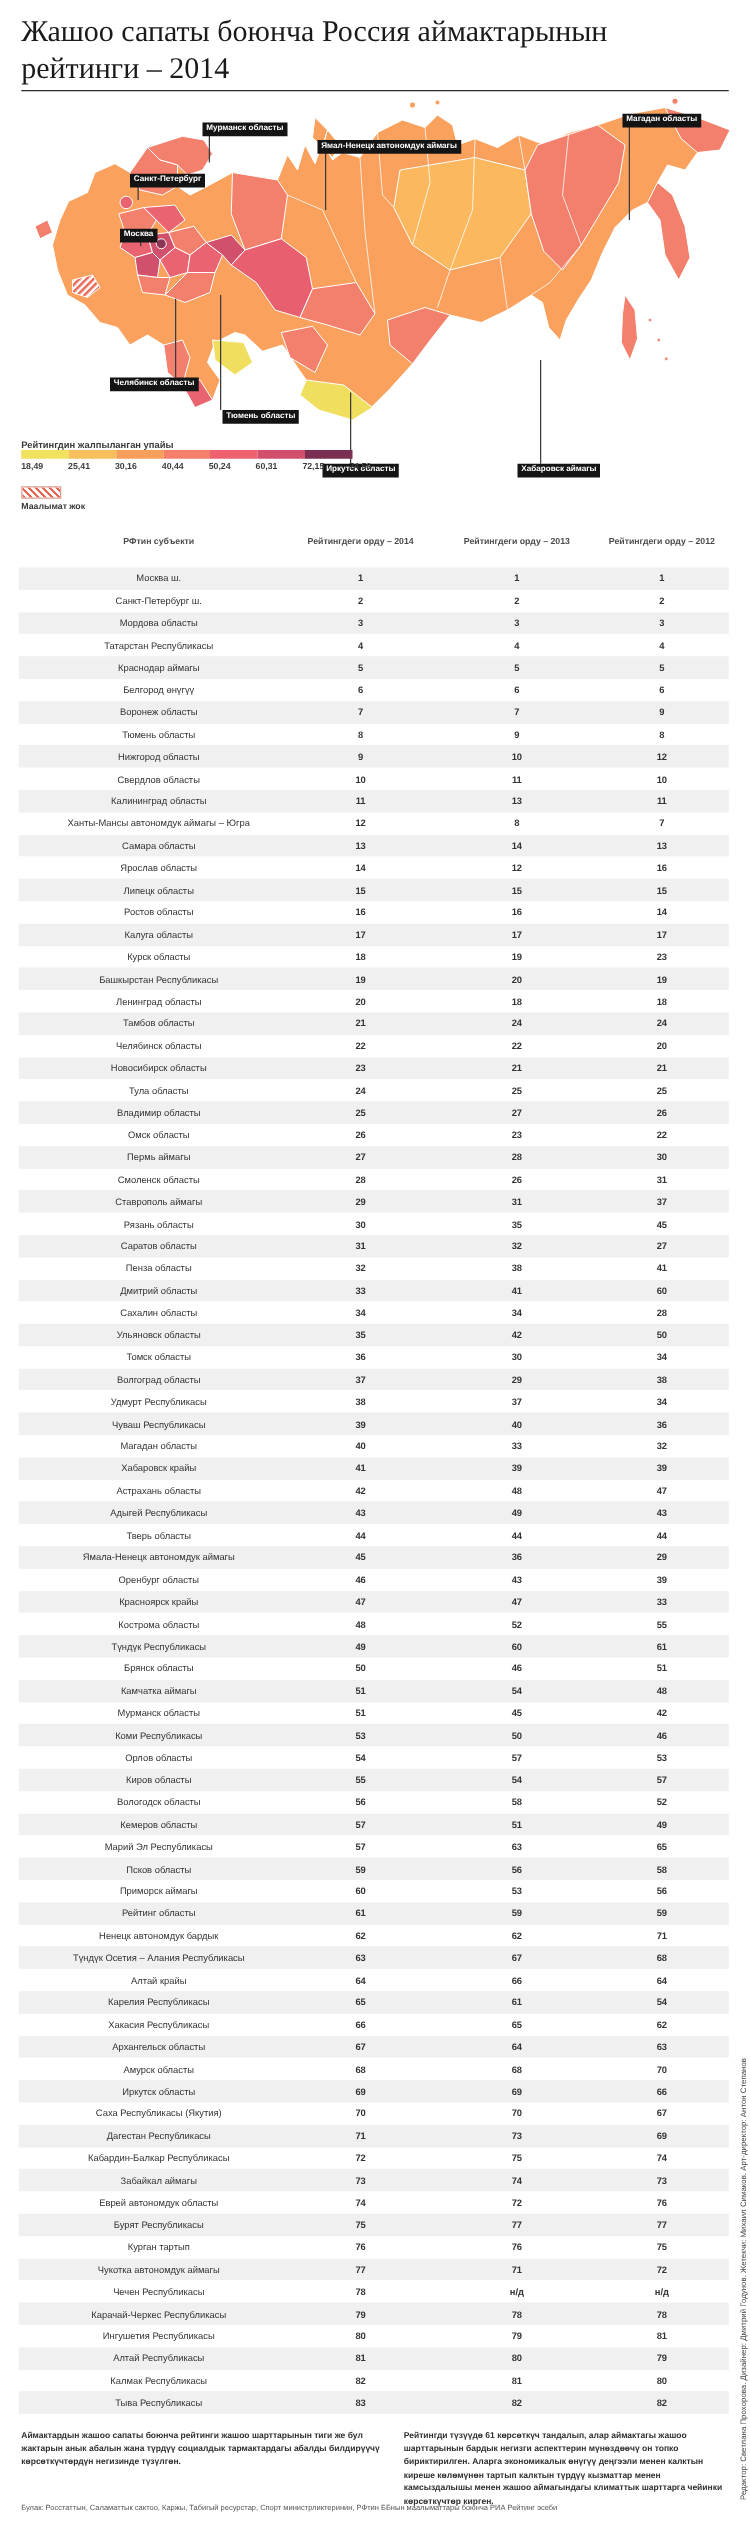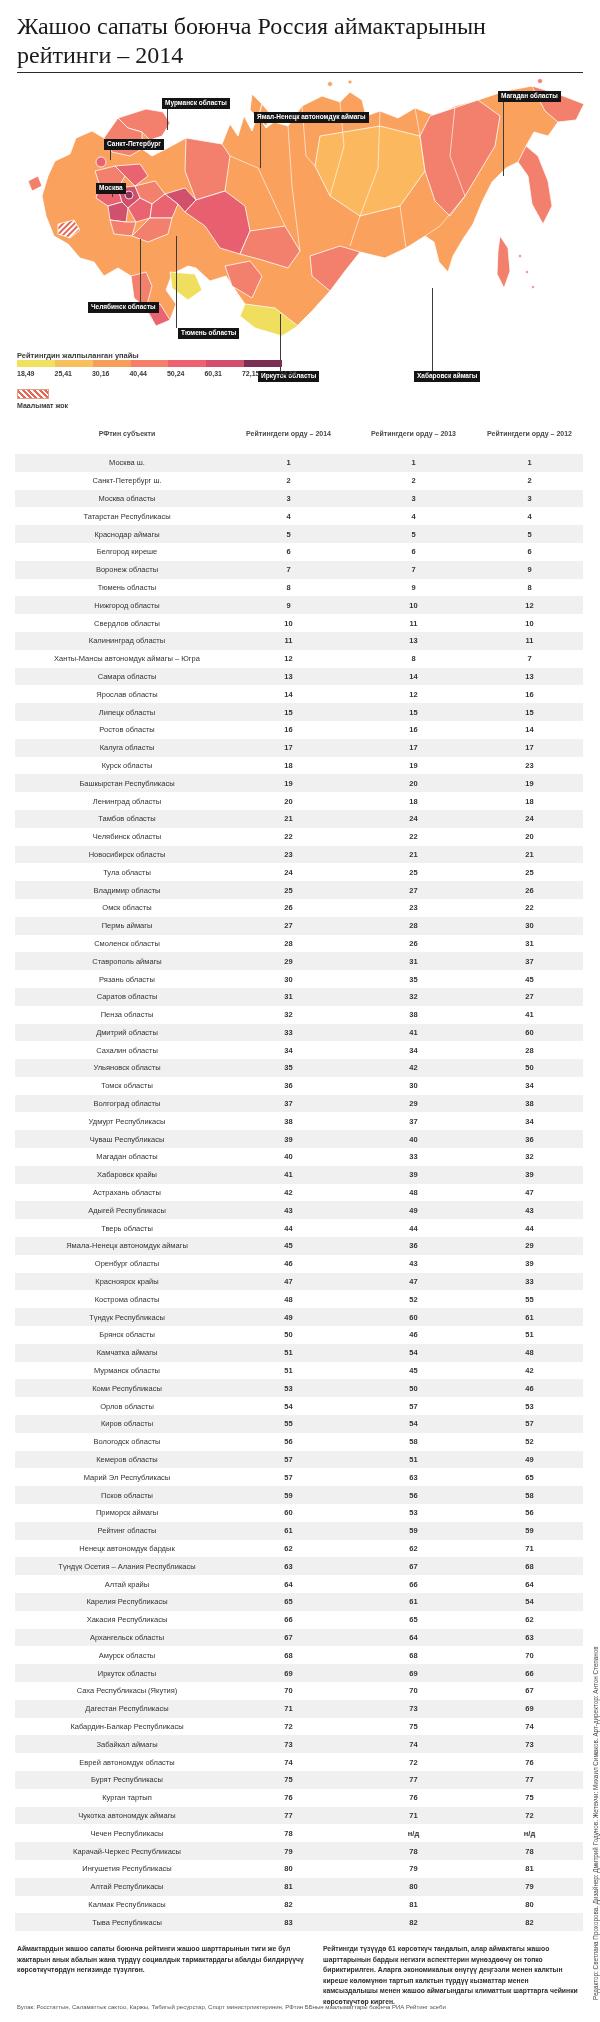--- a/index.html
+++ b/index.html
@@ -187,39 +187,39 @@
           <span class="cell-num">1</span>
           <span class="cell-num">1</span>
         </div>
         <div class="trow">
           <span class="cell-name">Санкт-Петербург ш.</span>
           <span class="cell-num">2</span>
           <span class="cell-num">2</span>
           <span class="cell-num">2</span>
         </div>
         <div class="trow shade">
-          <span class="cell-name">Москва областы</span>
+          <span class="cell-name">Мордова областы</span>
           <span class="cell-num">3</span>
           <span class="cell-num">3</span>
           <span class="cell-num">3</span>
         </div>
         <div class="trow">
           <span class="cell-name">Татарстан Республикасы</span>
           <span class="cell-num">4</span>
           <span class="cell-num">4</span>
           <span class="cell-num">4</span>
         </div>
         <div class="trow shade">
           <span class="cell-name">Краснодар аймагы</span>
           <span class="cell-num">5</span>
           <span class="cell-num">5</span>
           <span class="cell-num">5</span>
         </div>
         <div class="trow">
-          <span class="cell-name">Белгород киреше</span>
+          <span class="cell-name">Белгород өнүгүү</span>
           <span class="cell-num">6</span>
           <span class="cell-num">6</span>
           <span class="cell-num">6</span>
         </div>
         <div class="trow shade">
           <span class="cell-name">Воронеж областы</span>
           <span class="cell-num">7</span>
           <span class="cell-num">7</span>
           <span class="cell-num">9</span>
         </div>

